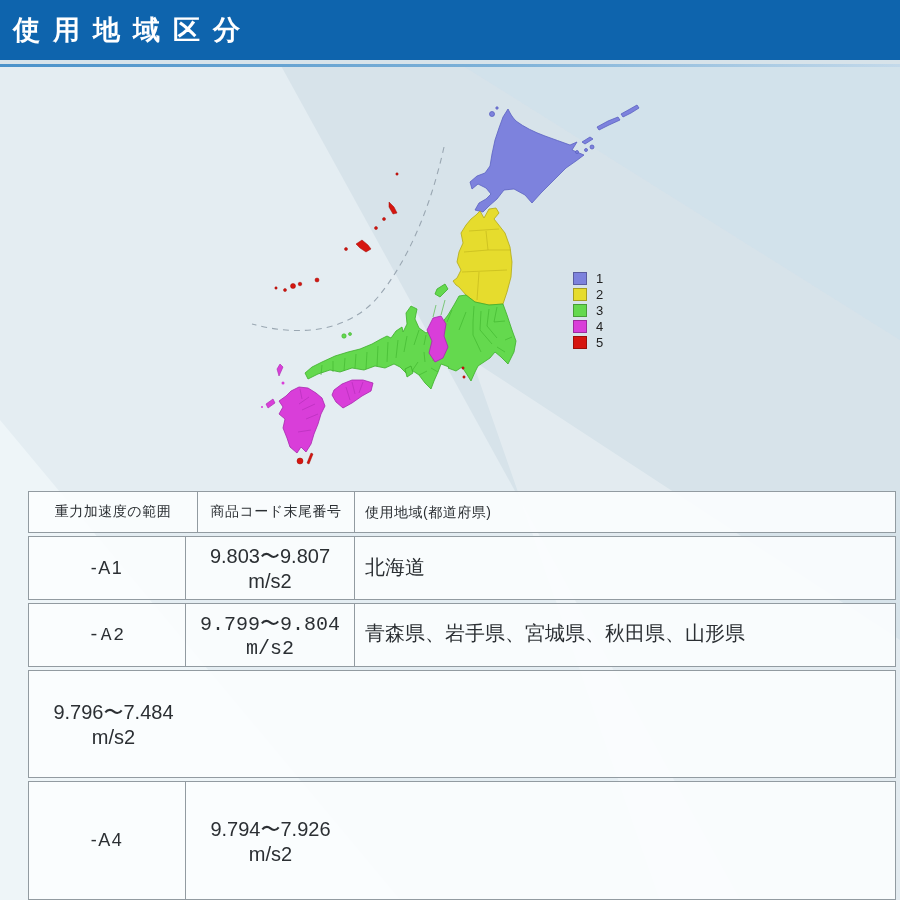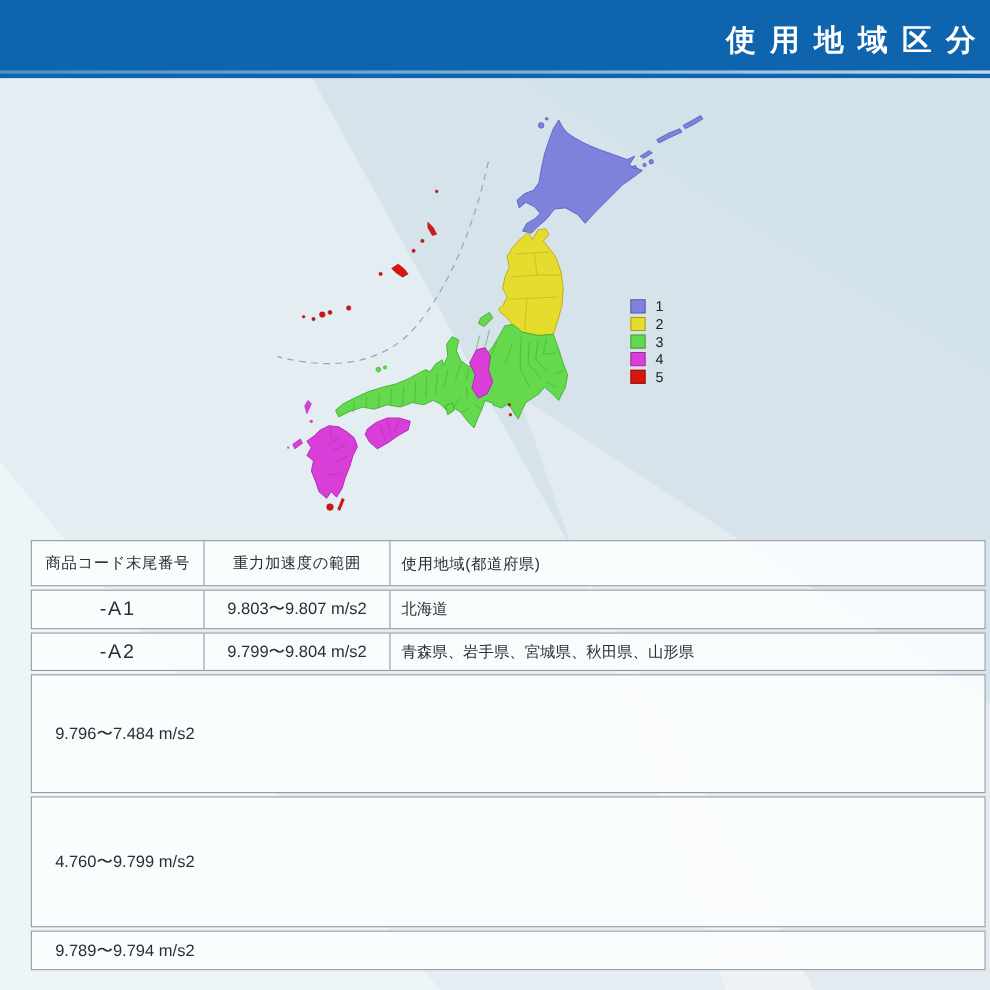--- a/index.html
+++ b/index.html
@@ -6,22 +6,22 @@
   body{
     width:900px;height:900px;position:relative;overflow:hidden;
     background:#d7e3ea;
     font-family:"Liberation Sans","DejaVu Sans",sans-serif;
     color:#2b2f33;
   }
   
   svg.bg{position:absolute;left:0;top:0;z-index:0;pointer-events:none;}
   
   .page-header{
-    position:absolute;left:0;top:0;width:900px;height:71px;z-index:5;
-    display:flex;align-items:center;justify-content:flex-end;
+    position:absolute;left:0;top:0;width:900px;height:60px;z-index:5;
+    display:flex;align-items:center;justify-content:flex-start;
   }
   .page-header .title{
     color:#ffffff;font-size:27px;font-weight:bold;
     letter-spacing:13px;text-indent:13px;
   }
   .header-accent{
     position:absolute;left:0;top:64px;width:900px;height:3px;z-index:5;
     background:linear-gradient(90deg,#4a92ca 0%,#7db1d8 55%,#c3d9ea 100%);
   }
   
@@ -40,26 +40,26 @@
   .t-row{
     display:flex;align-items:stretch;margin-bottom:3px;
     border:1px solid #929ba1;background:rgba(251,253,254,0.93);
   }
   .t-cell{
     display:flex;align-items:center;box-sizing:border-box;
     border-right:1px solid #929ba1;padding:6px 10px;
   }
   .t-cell:last-child{border-right:none;}
   .c-code{width:157px;justify-content:center;text-align:center;font-size:18px;letter-spacing:1.5px;}
-  .c-range{width:169px;justify-content:center;text-align:center;font-size:15px;}
-  .c-area{flex:1;justify-content:flex-start;text-align:left;font-size:14px;line-height:21.5px;white-space:pre-wrap;}
+  .c-range{width:169px;justify-content:center;text-align:center;font-size:20px;}
+  .c-area{flex:1;justify-content:flex-start;text-align:left;font-size:20px;line-height:21.5px;white-space:pre-wrap;}
   .r-head{min-height:40px;}
   .r-head .t-cell{font-size:14px;letter-spacing:0.5px;}
   .r-head .c-area{line-height:18px;}
-  .r1{min-height:33px;} .r2{min-height:33px;}
+  .r1{min-height:33px;} .r2{min-height:33px;font-family:Liberation Mono, monospace;}
   .r3{min-height:106px;} .r4{min-height:117px;} .r5{min-height:34px;}
 </style>
 </head>
 <body>
 
 <svg class="bg" width="900" height="900" viewBox="0 0 900 900">
   <polygon points="0,64 280,64 740,900 0,900" fill="#e4edf2"></polygon>
   <polygon points="0,420 400,900 0,900" fill="#eef5f8"></polygon>
   <polygon points="460,64 900,64 900,340" fill="rgba(205,224,238,0.45)"></polygon>
   <polygon points="472,360 900,640 900,900 660,900" fill="rgba(255,255,255,0.30)"></polygon>
@@ -191,36 +191,37 @@
     <div class="legend-label">4</div>
   </div>
   <div class="legend-row">
     <div class="legend-swatch" style="background-color: rgb(214, 21, 15);"></div>
     <div class="legend-label">5</div>
   </div>
 </div>
 
 <div class="area-table">
   <div class="t-row r-head">
+    <div class="t-cell c-range">重力加速度の範囲</div>
     <div class="t-cell c-code">商品コード末尾番号</div>
-    <div class="t-cell c-range">重力加速度の範囲</div>
     <div class="t-cell c-area">使用地域(都道府県)</div>
   </div>
   <div class="t-row r1">
     <div class="t-cell c-code">-A1</div>
     <div class="t-cell c-range">9.803〜9.807 m/s2</div>
     <div class="t-cell c-area">北海道</div>
   </div>
   <div class="t-row r2">
     <div class="t-cell c-code">-A2</div>
     <div class="t-cell c-range">9.799〜9.804 m/s2</div>
     <div class="t-cell c-area">青森県、岩手県、宮城県、秋田県、山形県</div>
   </div>
   <div class="t-row r3">
     <div class="t-cell c-range">9.796〜7.484 m/s2</div>
   </div>
   <div class="t-row r4">
-    <div class="t-cell c-range">4.760〜9.799 m/s2</div>
+    <div class="t-cell c-code">-A4</div>
+    <div class="t-cell c-range">9.794〜7.926 m/s2</div>
   </div>
   <div class="t-row r5">
     <div class="t-cell c-range">9.789〜9.794 m/s2</div>
   </div>
 </div>
 
 </body></html>

